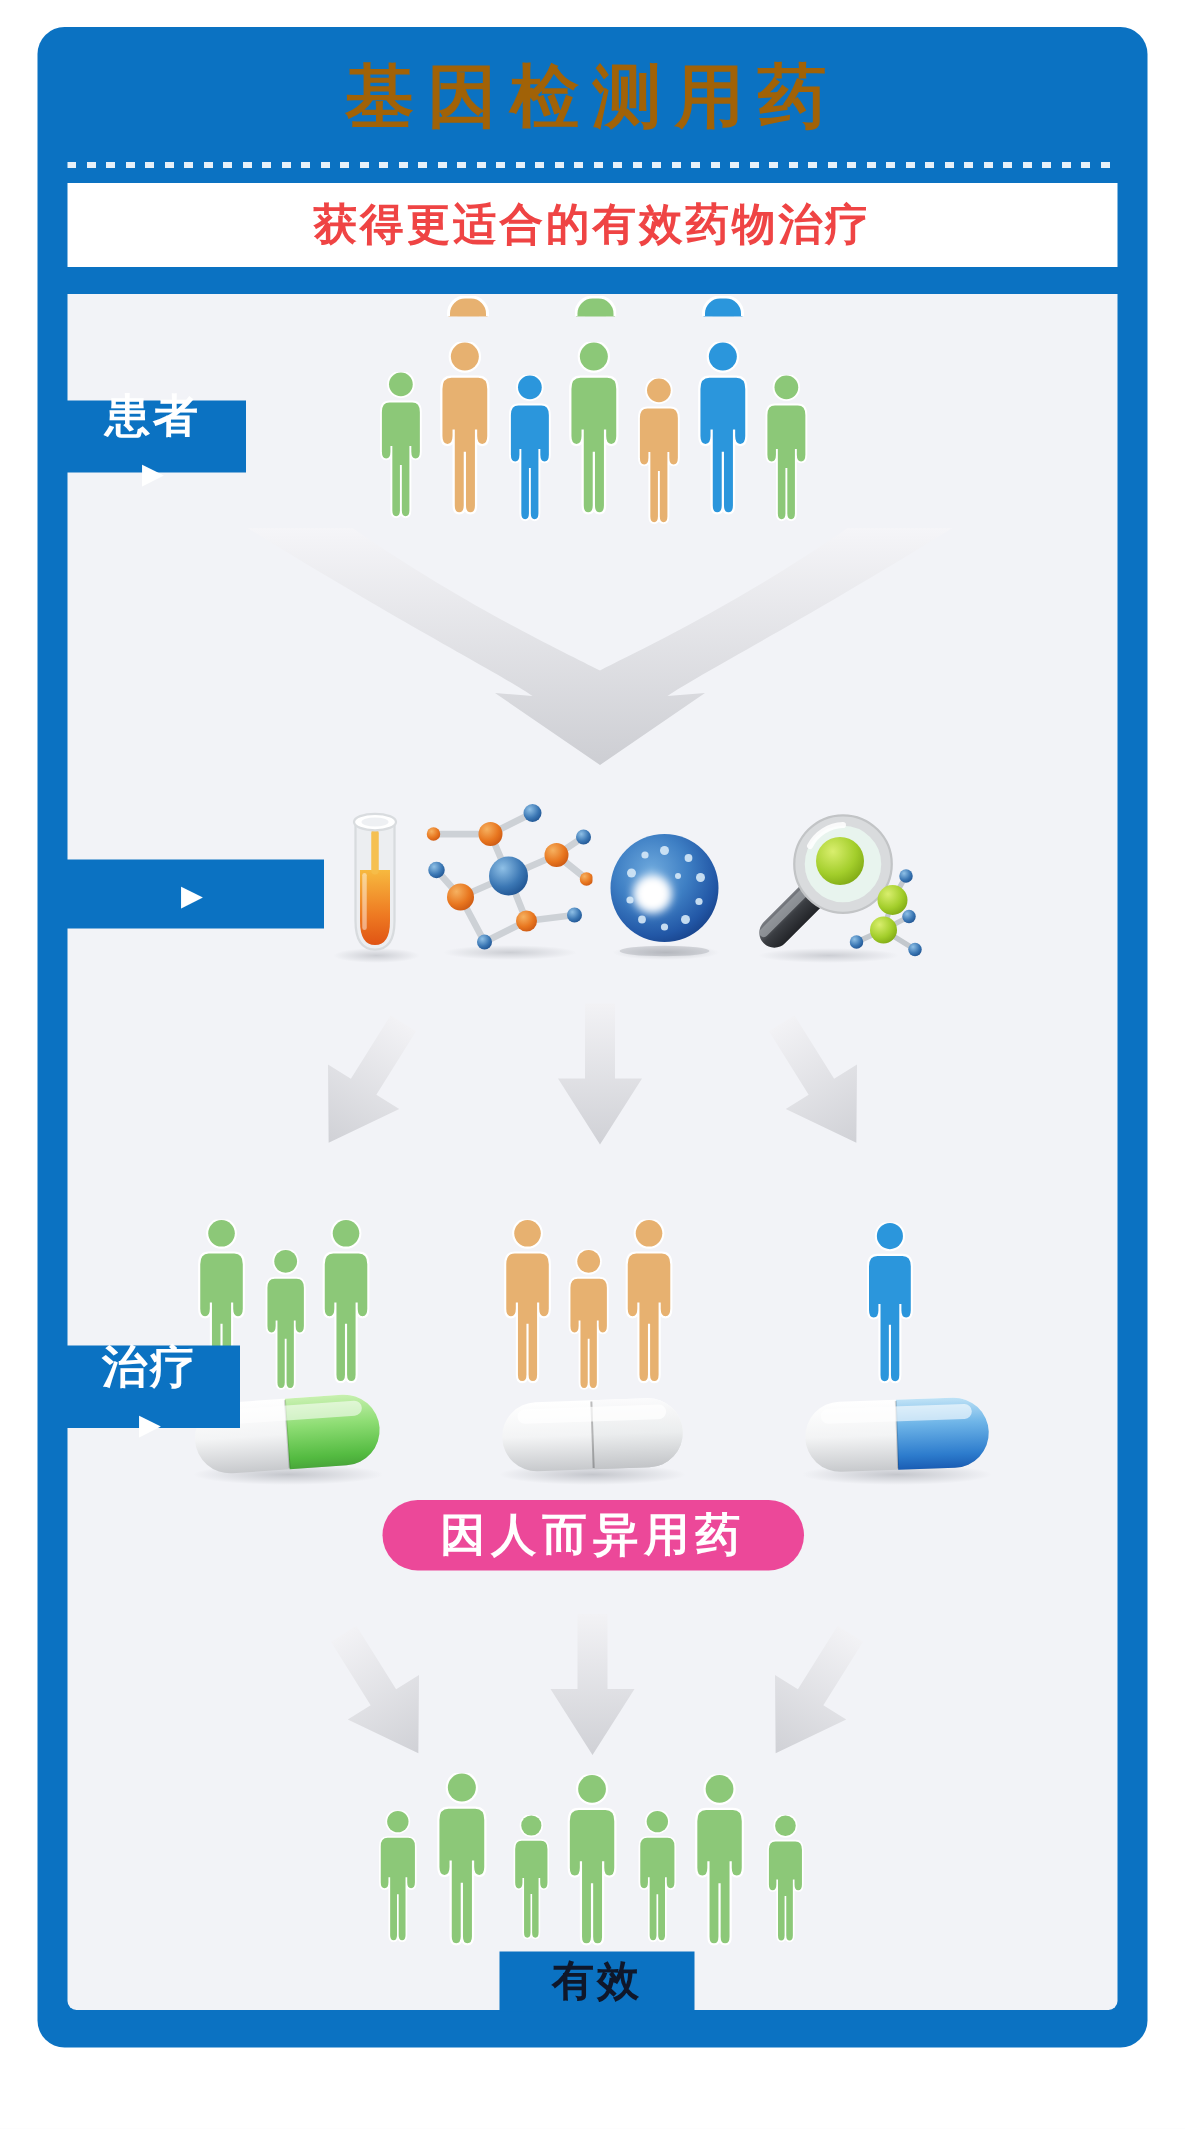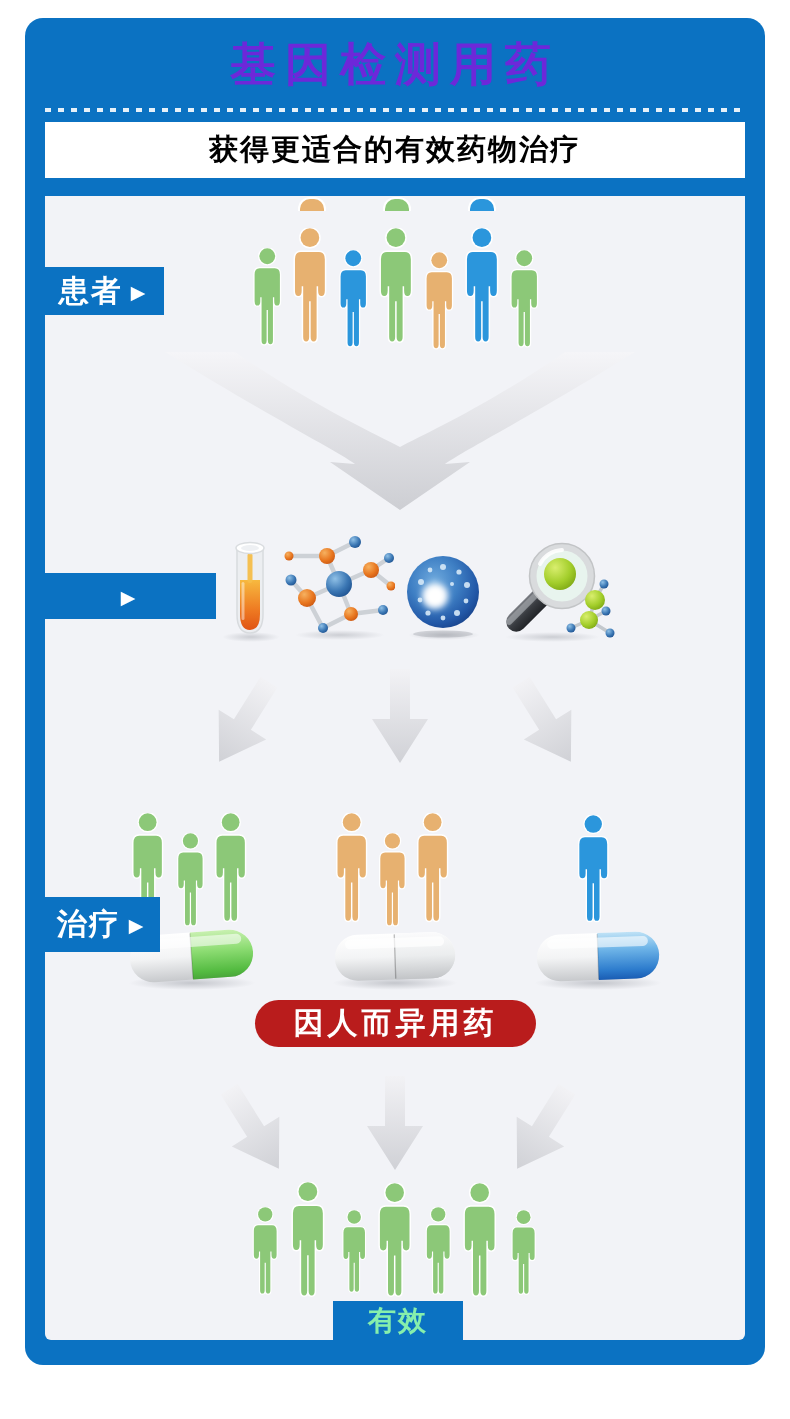--- a/index.html
+++ b/index.html
@@ -1,39 +1,39 @@
 <!DOCTYPE html>
 <html><head>
 <meta charset="utf-8">
 <style>
   html,body{margin:0;padding:0;background:#ffffff;}
   .page{position:relative;width:790px;height:1419px;background:#ffffff;overflow:hidden;
         font-family:"Liberation Sans","DejaVu Sans",sans-serif;}
   .abs{position:absolute;}
   .card{left:25px;top:18px;width:740px;height:1347px;background:#0b72c2;border-radius:18px;}
-  .card-title{left:25px;top:34px;width:740px;text-align:center;color:#6d28d9;
+  .card-title{left:25px;top:34px;width:740px;text-align:center;color:#a16207;
               font-size:46px;font-weight:bold;letter-spacing:9px;}
   .dotted{left:45px;top:108px;width:700px;height:4px;
           background-image:repeating-linear-gradient(90deg,#ffffff 0 6px,rgba(255,255,255,0) 6px 13px);
           opacity:.9;}
   .subtitle-bar{left:45px;top:122px;width:700px;height:56px;background:#ffffff;
                 display:flex;align-items:center;justify-content:center;}
-  .subtitle-bar span{color:#000000;font-size:29px;font-weight:bold;letter-spacing:2px;}
+  .subtitle-bar span{color:#ef4444;font-size:29px;font-weight:bold;letter-spacing:2px;}
   .content-bg{left:45px;top:196px;width:700px;height:1144px;background:#f2f3f7;
               border-radius:0 0 6px 6px;}
   .section-label{background:#0b72c2;color:#ffffff;font-weight:bold;
-                 display:flex;align-items:center;justify-content:center;gap:8px;z-index:6;}
+                 display:flex;align-items:center;justify-content:center;gap:8px;z-index:6;flex-direction:column;}
   .section-label .txt{font-size:30px;letter-spacing:2px;}
   .section-label .tri{font-size:19px;line-height:1;transform:translateY(1px);}
-  .badge{left:255px;top:1000px;width:281px;height:47px;background:#b91c1c;border-radius:24px;
+  .badge{left:255px;top:1000px;width:281px;height:47px;background:#ec4899;border-radius:24px;
          display:flex;align-items:center;justify-content:center;z-index:5;}
   .badge span{color:#ffffff;font-size:30px;font-weight:bold;letter-spacing:4px;}
   .effective-label{left:333px;top:1301px;width:130px;height:40px;background:#0b72c2;
                    display:flex;align-items:center;justify-content:center;z-index:6;}
-  .effective-label span{color:#86efac;font-size:28px;font-weight:bold;letter-spacing:2px;}
+  .effective-label span{color:#0f172a;font-size:28px;font-weight:bold;letter-spacing:2px;}
   svg.person{overflow:visible;}
   svg.person use{stroke:#ffffff;stroke-width:4px;paint-order:stroke;stroke-linejoin:round;}
   .head-dome{position:absolute;border:2px solid #fff;border-bottom:none;}
   .cap-shadow{background:radial-gradient(ellipse at center,rgba(90,95,105,.30),rgba(90,95,105,0) 70%);}
   .icon-shadow{background:radial-gradient(ellipse at center,rgba(90,95,105,.25),rgba(90,95,105,0) 70%);}
 </style>
 </head>
 <body>
 
 <svg width="0" height="0" style="position:absolute" aria-hidden="true">

